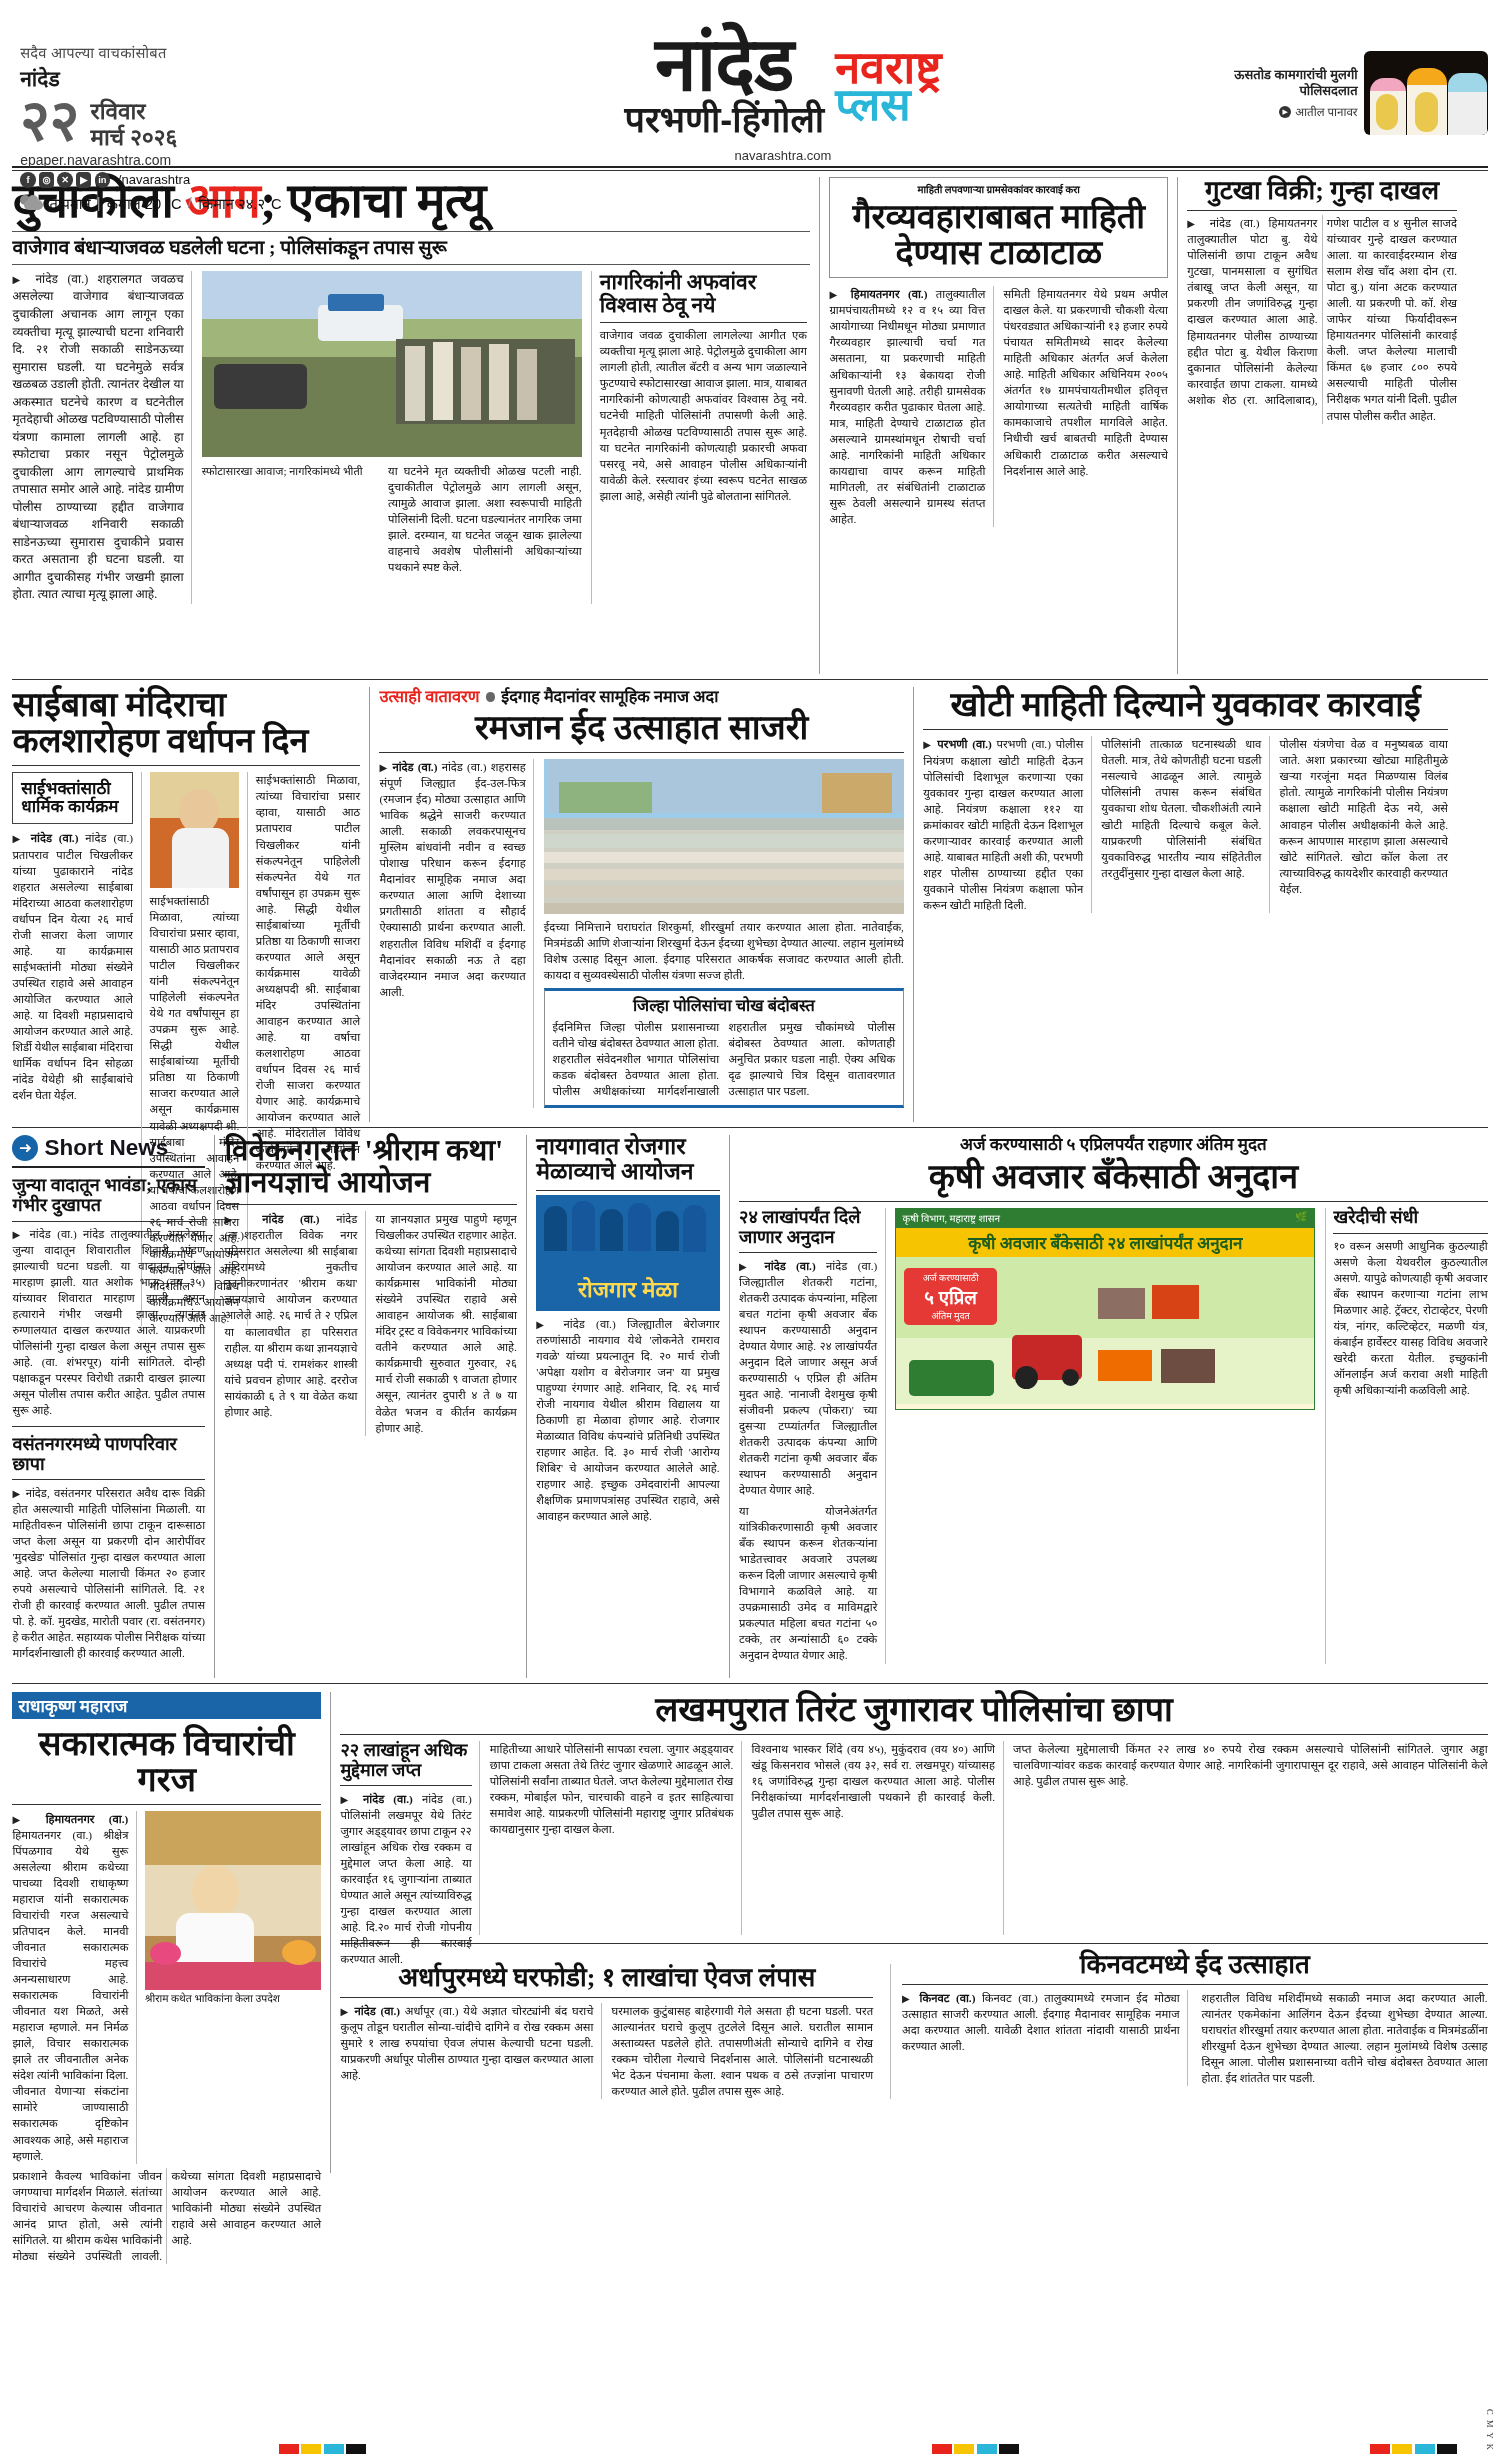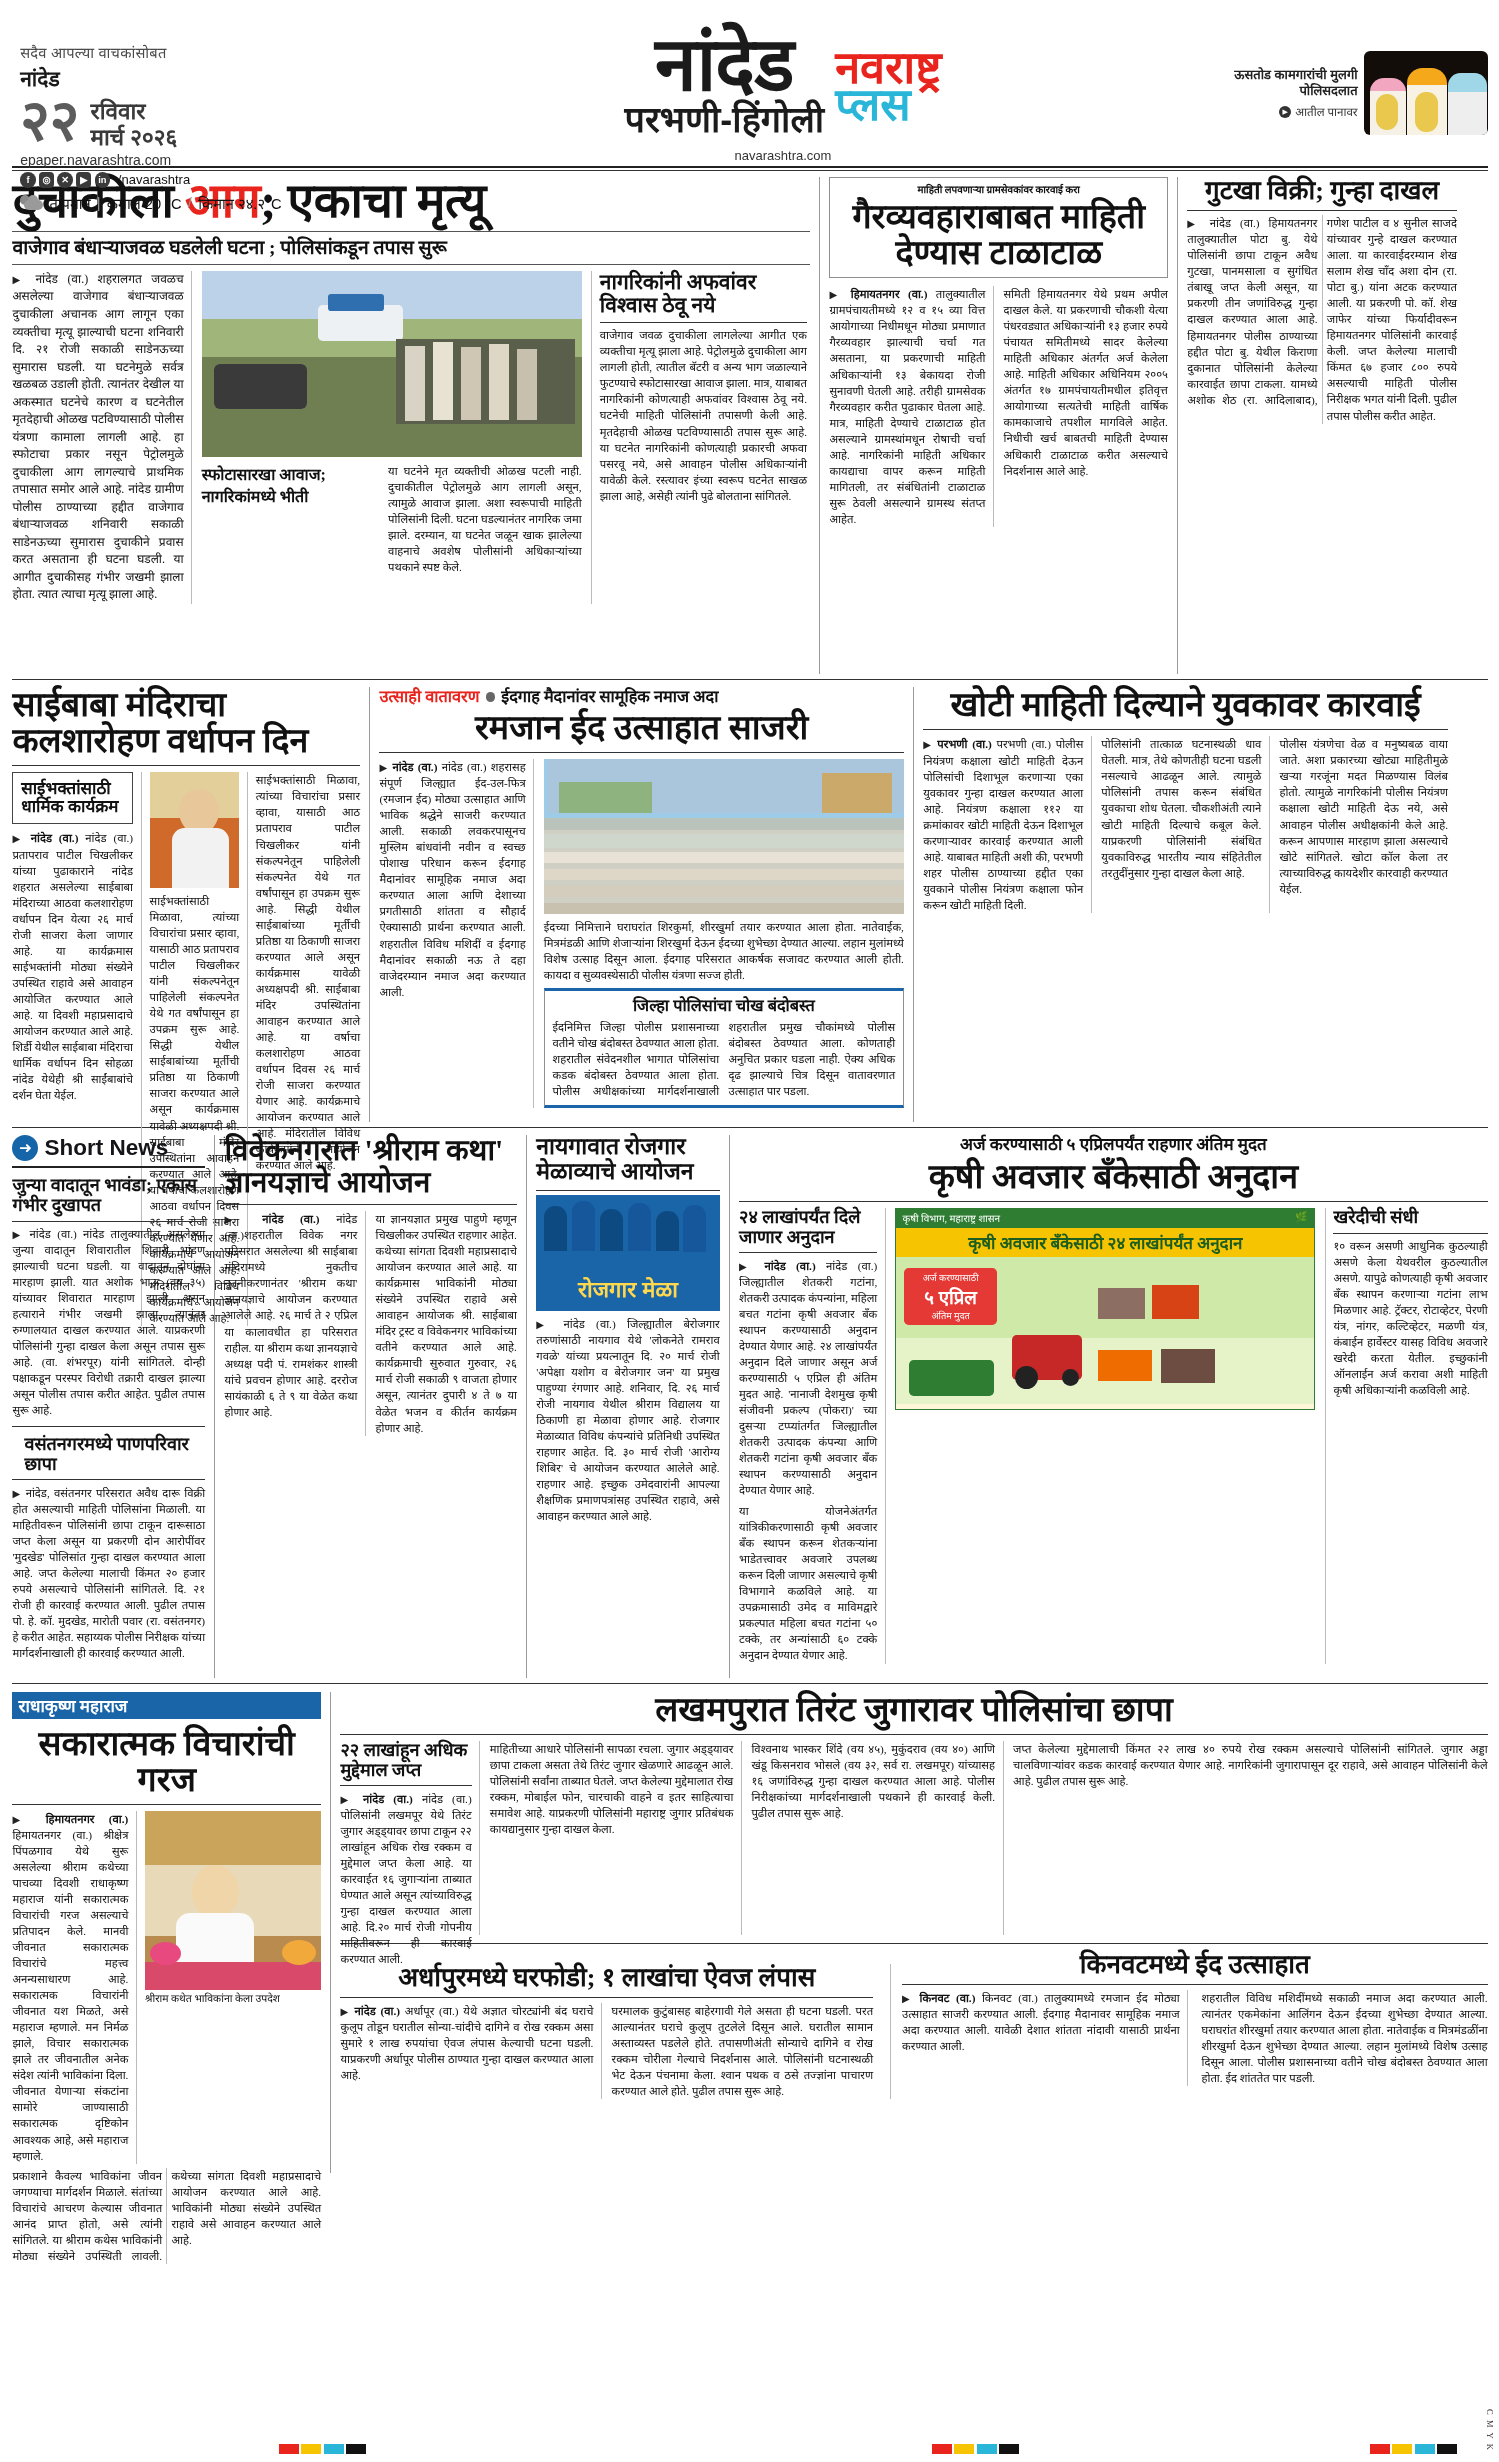--- a/index.html
+++ b/index.html
@@ -86,21 +86,21 @@
 
   .rozgar { background:#1a64a8; color:#fff; }
   .eid-photo { background: linear-gradient(#9ecbe8 0 38%, #cfcfc4 38% 100%); }
 
   .adbox { border:1.6px solid #2f7d32; background:#fdf6d8; position:relative; overflow:hidden;}
   .ad-top { background:#f6c400; color:#1b5e20; font-weight:800; text-align:center; font-size:17px; padding:3.1px;}
 
   .footer-bars { display:flex; gap:2.3px; }
   .footer-bars i { width: 20px; height:10px; display:block;}
 
-  .small-cap { font-size: 16px; font-weight:700;}
+  .small-cap { font-size: 11px; font-weight:400;}
   .hdr-band { background:#1a64a8; color:#fff; font-weight:800; padding:2.3px 6.2px; font-size:17px; display:inline-block;}
 </style>
 </head>
 <body>
 
 <div class="page">
 
   <div class="masthead">
     <div class="mh-left">
       <div class="mh-tag">सदैव आपल्या वाचकांसोबत</div>
@@ -350,21 +350,21 @@
 
       <div>
         <div class="hl-sm" style="font-size:18px;">जुन्या वादातून भावंडा; एकास गंभीर दुखापत</div>
         <div class="rule" style="margin:4.7px 0;"></div>
         <div class="body-txt tight">
           <span class="dateline-arrow">▶ </span><span>नांदेड (वा.) नांदेड तालुक्यातील असलेल्या जुन्या वादातून शिवारातील शिवारी भांडण झाल्याची घटना घडली. या वादातून दोघांना मारहाण झाली. यात अशोक भाऊ (वय ३५) यांच्यावर शिवारात मारहाण झाली. असून हत्याराने गंभीर जखमी झाला. त्यानंतर रुग्णालयात दाखल करण्यात आले. याप्रकरणी पोलिसांनी गुन्हा दाखल केला असून तपास सुरू आहे. (वा. शंभरपूर) यांनी सांगितले. दोन्ही पक्षाकडून परस्पर विरोधी तक्रारी दाखल झाल्या असून पोलीस तपास करीत आहेत. पुढील तपास सुरू आहे.</span>
         </div>
       </div>
       <div class="rule" style="margin:7.8px 0;"></div>
       <div>
-        <div class="hl-sm" style="font-size:18px;margin-left:12px;">वसंतनगरमध्ये पाणपरिवार छापा</div>
+        <div class="hl-sm" style="font-size:18px;">वसंतनगरमध्ये पाणपरिवार छापा</div>
         <div class="rule" style="margin:4.7px 0;"></div>
         <div class="body-txt tight">
           <span class="dateline-arrow">▶ </span><span>नांदेड, वसंतनगर परिसरात अवैध दारू विक्री होत असल्याची माहिती पोलिसांना मिळाली. या माहितीवरून पोलिसांनी छापा टाकून दारूसाठा जप्त केला असून या प्रकरणी दोन आरोपींवर 'मुदखेड' पोलिसांत गुन्हा दाखल करण्यात आला आहे. जप्त केलेल्या मालाची किंमत २० हजार रुपये असल्याचे पोलिसांनी सांगितले. दि. २१ रोजी ही कारवाई करण्यात आली. पुढील तपास पो. हे. कॉ. मुदखेड, मारोती पवार (रा. वसंतनगर) हे करीत आहेत. सहाय्यक पोलीस निरीक्षक यांच्या मार्गदर्शनाखाली ही कारवाई करण्यात आली.</span>
         </div>
       </div>
     </div>
 
     <div class="vline"></div>
 
     <div style="width:311px; padding:0 9.3px;">

